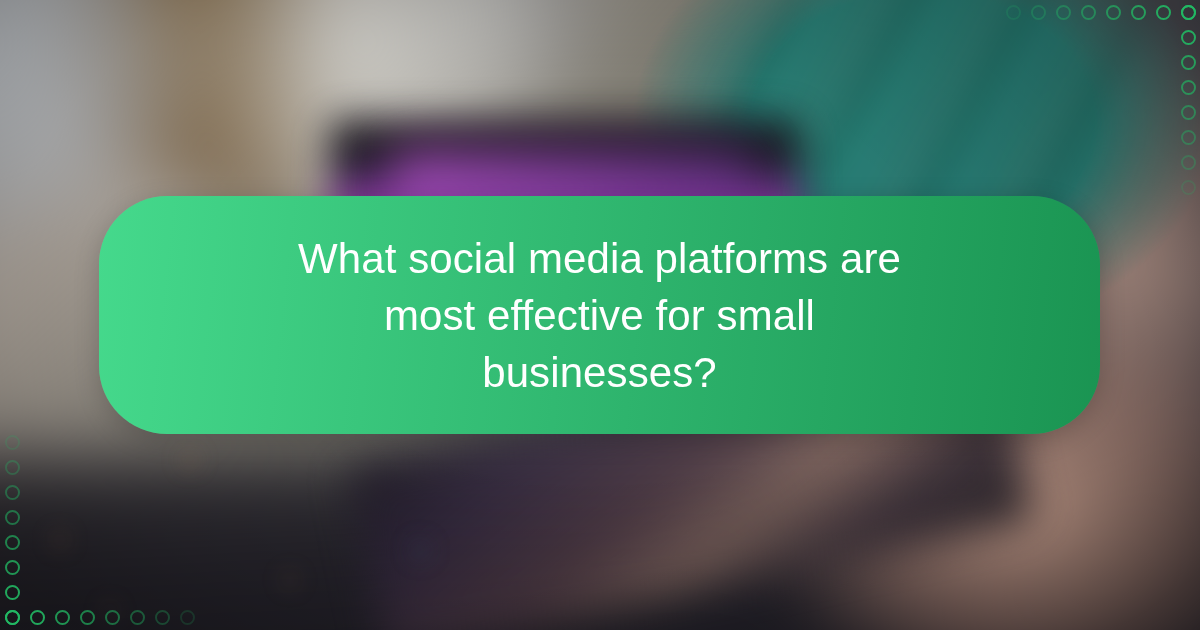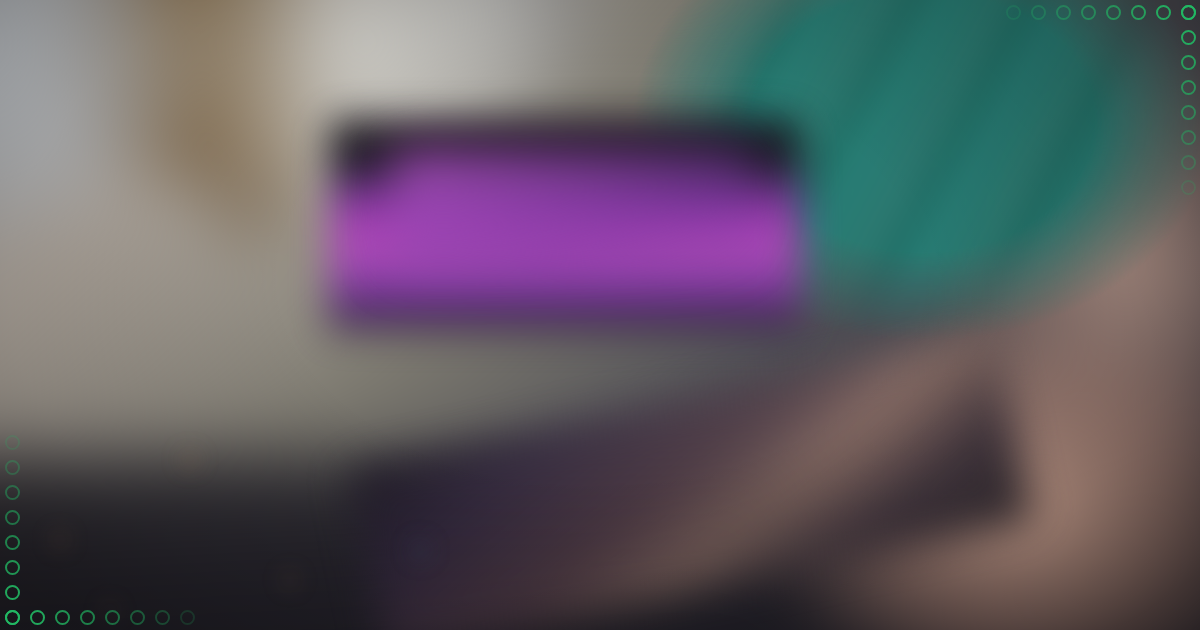--- a/index.html
+++ b/index.html
@@ -197,14 +197,17 @@
       <span class="dot" style="border-color: rgb(34, 183, 99); opacity: 1;"></span>
       <span class="dot" style="border-color: rgb(34, 183, 99); opacity: 0.9;"></span>
       <span class="dot" style="border-color: rgb(34, 183, 99); opacity: 0.78;"></span>
       <span class="dot" style="border-color: rgb(34, 183, 99); opacity: 0.66;"></span>
       <span class="dot" style="border-color: rgb(34, 183, 99); opacity: 0.54;"></span>
       <span class="dot" style="border-color: rgb(34, 183, 99); opacity: 0.42;"></span>
       <span class="dot" style="border-color: rgb(34, 183, 99); opacity: 0.3;"></span>
       <span class="dot" style="border-color: rgb(34, 183, 99); opacity: 0.18;"></span>
     </div>
 
+  <div id="question-card" style="background: linear-gradient(96deg, rgb(69, 217, 140) 0%, rgb(26, 148, 82) 100%); border-radius: 68px;">
+    <div id="question-text" style="color: rgb(255, 255, 255);">What social media platforms are most effective for small businesses?</div>
+  </div>
 
 </div>
 
 </body></html>

